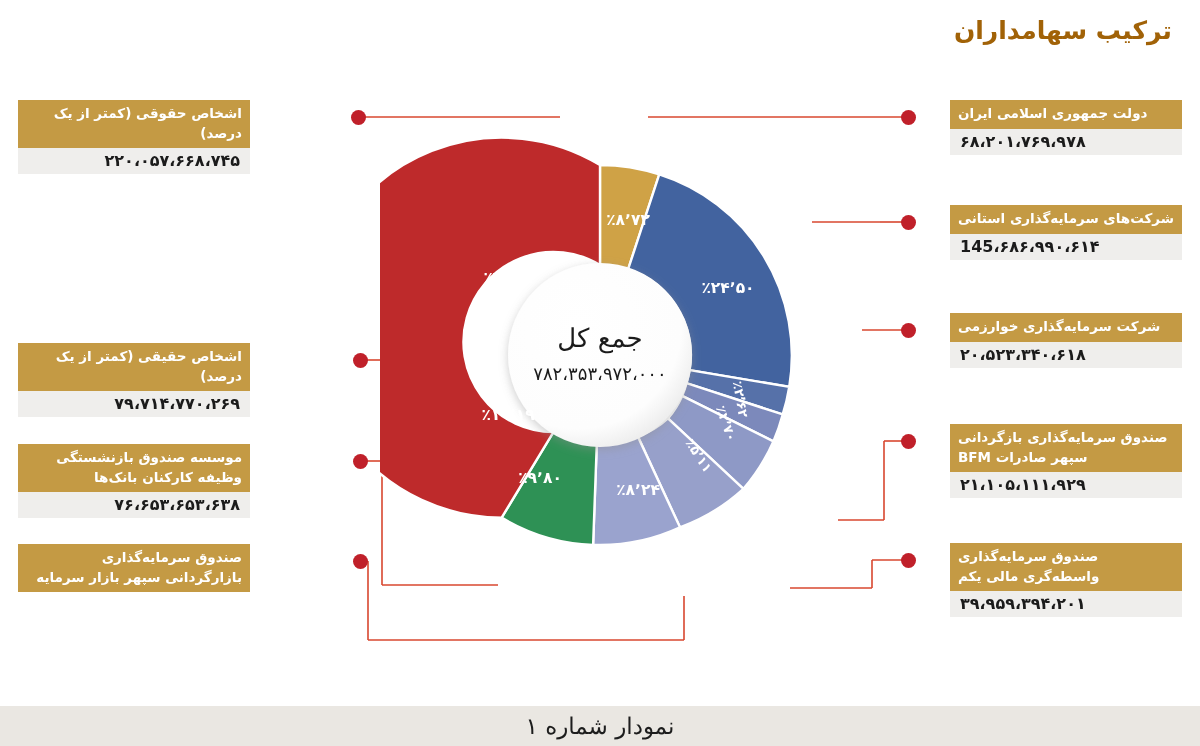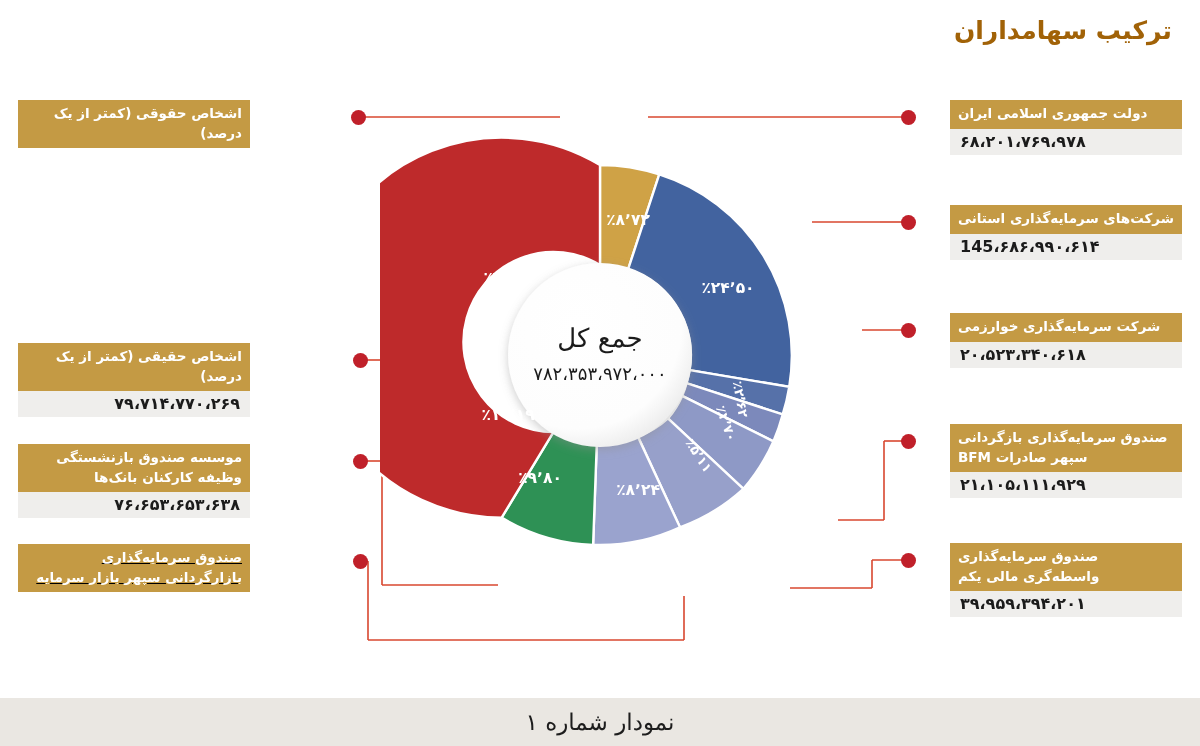--- a/index.html
+++ b/index.html
@@ -14,21 +14,21 @@
   
   .title {
     position: absolute; top: 16px; right: 28px;
     font-size: 25px; font-weight: bold; color: #a16207;
     letter-spacing: 0px; direction: rtl;
   }
 
   
   .footer-bar {
     position: absolute; left: 0; bottom: 0;
-    width: 1200px; height: 48px;
+    width: 1200px; height: 40px;
     background: #eae7e2;
     display: flex; align-items: center; justify-content: center;
   }
   .footer-text {
     font-size: 23px; color: #1d1d1d; direction: rtl;
     font-family: "DejaVu Serif", "Liberation Serif", serif;
   }
 
   
   .callout { position: absolute; width: 232px; }
@@ -208,36 +208,37 @@
   <div class="dot" style="left:901px; top:434px;"></div>
 
   <div class="callout right" style="right:18px; top:543px;">
     <div class="cap">صندوق سرمایه‌گذاری واسطه‌گری مالی یکم</div>
     <div class="val">۳۹،۹۵۹،۳۹۴،۲۰۱</div>
   </div>
   <div class="dot" style="left:901px; top:553px;"></div>
 
   <div class="callout left" style="left:18px; top:100px;">
     <div class="cap">اشخاص حقوقی (کمتر از یک درصد)</div>
+    <div class="val">۲۲۰،۰۵۷،۶۶۸،۷۴۵</div>
   </div>
   <div class="dot" style="left:351px; top:110px;"></div>
 
   <div class="callout left" style="left:18px; top:343px;">
     <div class="cap">اشخاص حقیقی (کمتر از یک درصد)</div>
     <div class="val">۷۹،۷۱۴،۷۷۰،۲۶۹</div>
   </div>
   <div class="dot" style="left:353px; top:353px;"></div>
 
   <div class="callout left" style="left:18px; top:444px;">
     <div class="cap">موسسه صندوق بازنشستگی وظیفه کارکنان بانک‌ها</div>
     <div class="val">۷۶،۶۵۳،۶۵۳،۶۳۸</div>
   </div>
   <div class="dot" style="left:353px; top:454px;"></div>
 
-  <div class="callout left" style="left:18px; top:544px;text-decoration:underline;">
+  <div class="callout left" style="left:18px; top:544px;">
     <div class="cap">صندوق سرمایه‌گذاری بازارگردانی سپهر بازار سرمایه</div>
   </div>
   <div class="dot" style="left:353px; top:554px;"></div>
 
   <div class="footer-bar">
     <div class="footer-text">نمودار شماره ۱</div>
   </div>
 
 </div>
 

